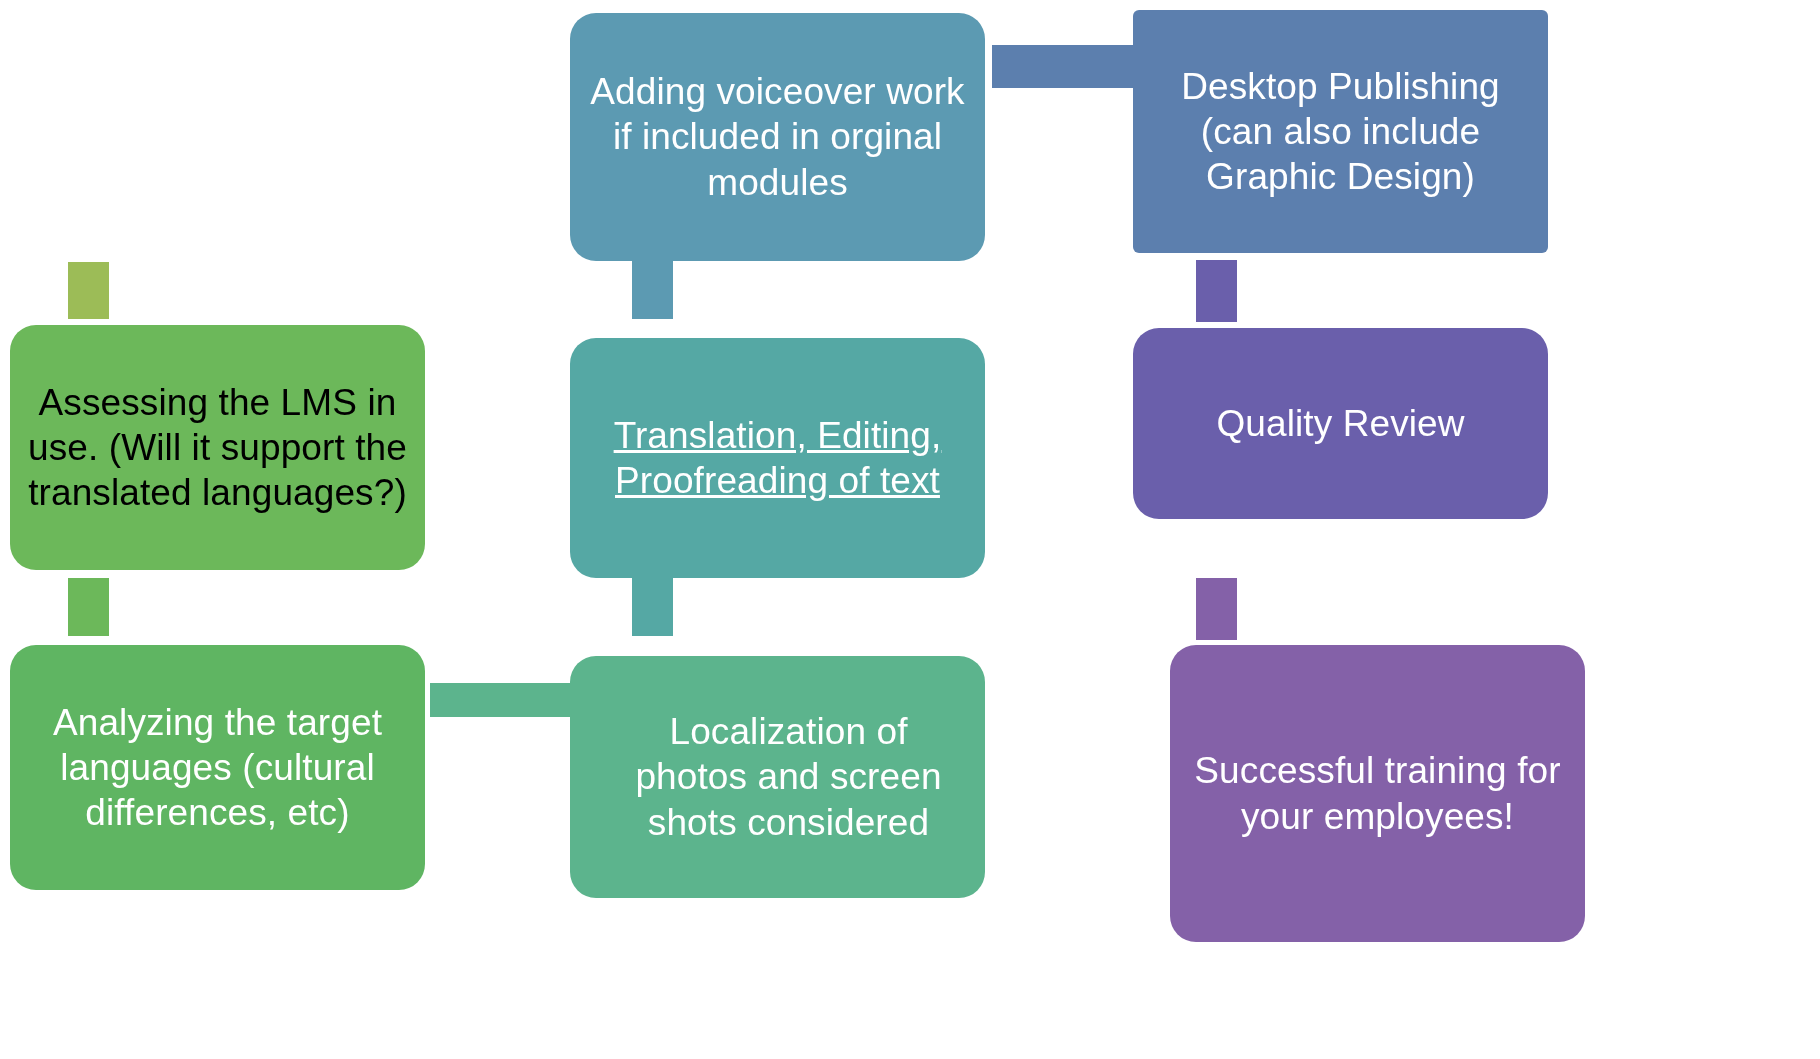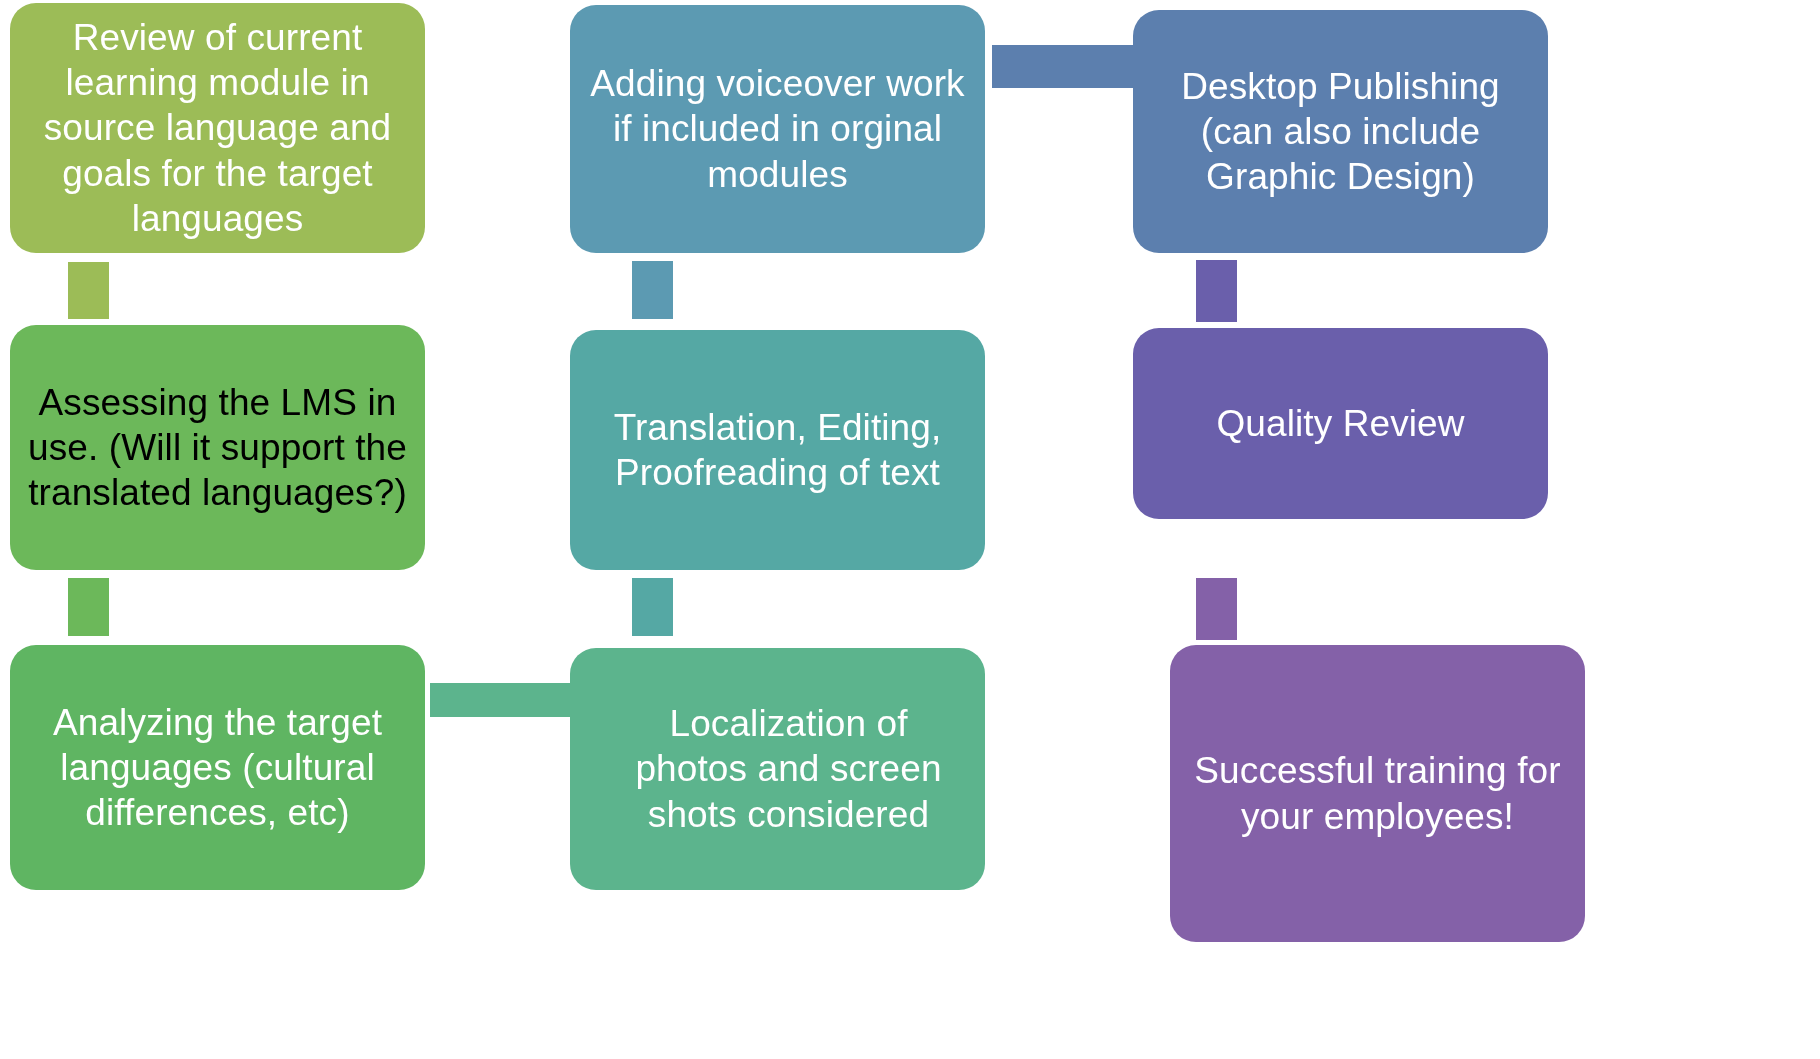--- a/index.html
+++ b/index.html
@@ -37,30 +37,30 @@
     display: block;
     width: 100%;
   }
   .connector {
     position: absolute;
     box-sizing: border-box;
   }
 
   
   .col-left   { left: 10px;   width: 415px; }
-  .col-mid    { left: 570px;  width: 415px; }
+  .col-mid    { left: 570px;  width: 415px; margin-top: 8px; }
   .col-right  { left: 1133px; width: 415px; }
 
   
   #node-review        { top: 3px;   height: 250px; background: #9CBC57; font-size: 37px; }
   #node-lms           { top: 325px; height: 245px; background: #6CB85A; font-size: 37px; }
   #node-analyzing     { top: 645px; height: 245px; background: #5FB562; font-size: 37px; }
 
   #node-voiceover     { top: 5px;   height: 248px; background: #5C9AB2; font-size: 37px; }
-  #node-translation   { top: 330px; height: 240px; background: #55A8A4; font-size: 37px; }
+  #node-translation   { top: 330px; height: 240px; background: #55A8A4; font-size: 37px; text-decoration: underline; }
   #node-localization  { top: 648px; height: 242px; background: #5CB48D; font-size: 37px; }
 
   #node-dtp           { top: 10px;  height: 243px; background: #5C7FAE; font-size: 37px; }
   #node-quality       { top: 328px; height: 191px; background: #6A5FAB; font-size: 37px; }
   #node-success       { top: 645px; height: 297px; background: #8461A8; font-size: 37px; margin-left: 37px; }
 
   
   #conn-review-lms       { left: 68px;   top: 262px; width: 41px;  height: 57px;  background: #9CBC57; }
   #conn-lms-analyzing    { left: 68px;   top: 578px; width: 41px;  height: 58px;  background: #6CB85A; }
   #conn-voice-trans      { left: 632px;  top: 261px; width: 41px;  height: 58px;  background: #5C9AB2; }
@@ -70,23 +70,20 @@
 
   
   #conn-analyzing-local  { left: 430px;  top: 683px; width: 145px; height: 34px;  background: #5CB48D; }
   #conn-voice-dtp        { left: 992px;  top: 45px;  width: 145px; height: 43px;  background: #5C7FAE; }
 </style>
 </head>
 <body>
 
 <div id="canvas" style="background: rgb(255, 255, 255);">
 
-  <div class="node col-left" id="node-review" style="background: rgb(156, 188, 87); color: rgb(255, 255, 255);">
-    <span class="label">Review of current learning module in source language and goals for the target languages</span>
-  </div>
 
   <div class="connector" id="conn-review-lms" style="background: rgb(156, 188, 87);"></div>
 
   <div class="node col-left" id="node-lms" style="background: rgb(108, 184, 90); color: #000000;">
     <span class="label">Assessing the  LMS in use. (Will it support the translated languages?)</span>
   </div>
 
   <div class="connector" id="conn-lms-analyzing" style="background: rgb(108, 184, 90);"></div>
 
   <div class="node col-left" id="node-analyzing" style="background: rgb(95, 181, 98); color: rgb(255, 255, 255);">
@@ -106,21 +103,21 @@
   </div>
 
   <div class="connector" id="conn-trans-local" style="background: rgb(85, 168, 164);"></div>
 
   <div class="node col-mid" id="node-localization" style="background: rgb(92, 180, 141); color: rgb(255, 255, 255); padding-left: 40px;">
     <span class="label">Localization of photos and screen shots considered</span>
   </div>
 
   <div class="connector" id="conn-voice-dtp" style="background: rgb(92, 127, 174);"></div>
 
-  <div class="node col-right" id="node-dtp" style="background: rgb(92, 127, 174); color: rgb(255, 255, 255);">
+  <div class="node col-right" id="node-dtp" style="background: rgb(92, 127, 174); color: rgb(255, 255, 255); border-radius: 6px;">
     <span class="label">Desktop Publishing (can also include Graphic Design)</span>
   </div>
 
   <div class="connector" id="conn-dtp-quality" style="background: rgb(106, 95, 171);"></div>
 
   <div class="node col-right" id="node-quality" style="background: rgb(106, 95, 171); color: rgb(255, 255, 255);">
     <span class="label">Quality Review</span>
   </div>
 
   <div class="connector" id="conn-quality-success" style="background: rgb(132, 97, 168);"></div>

